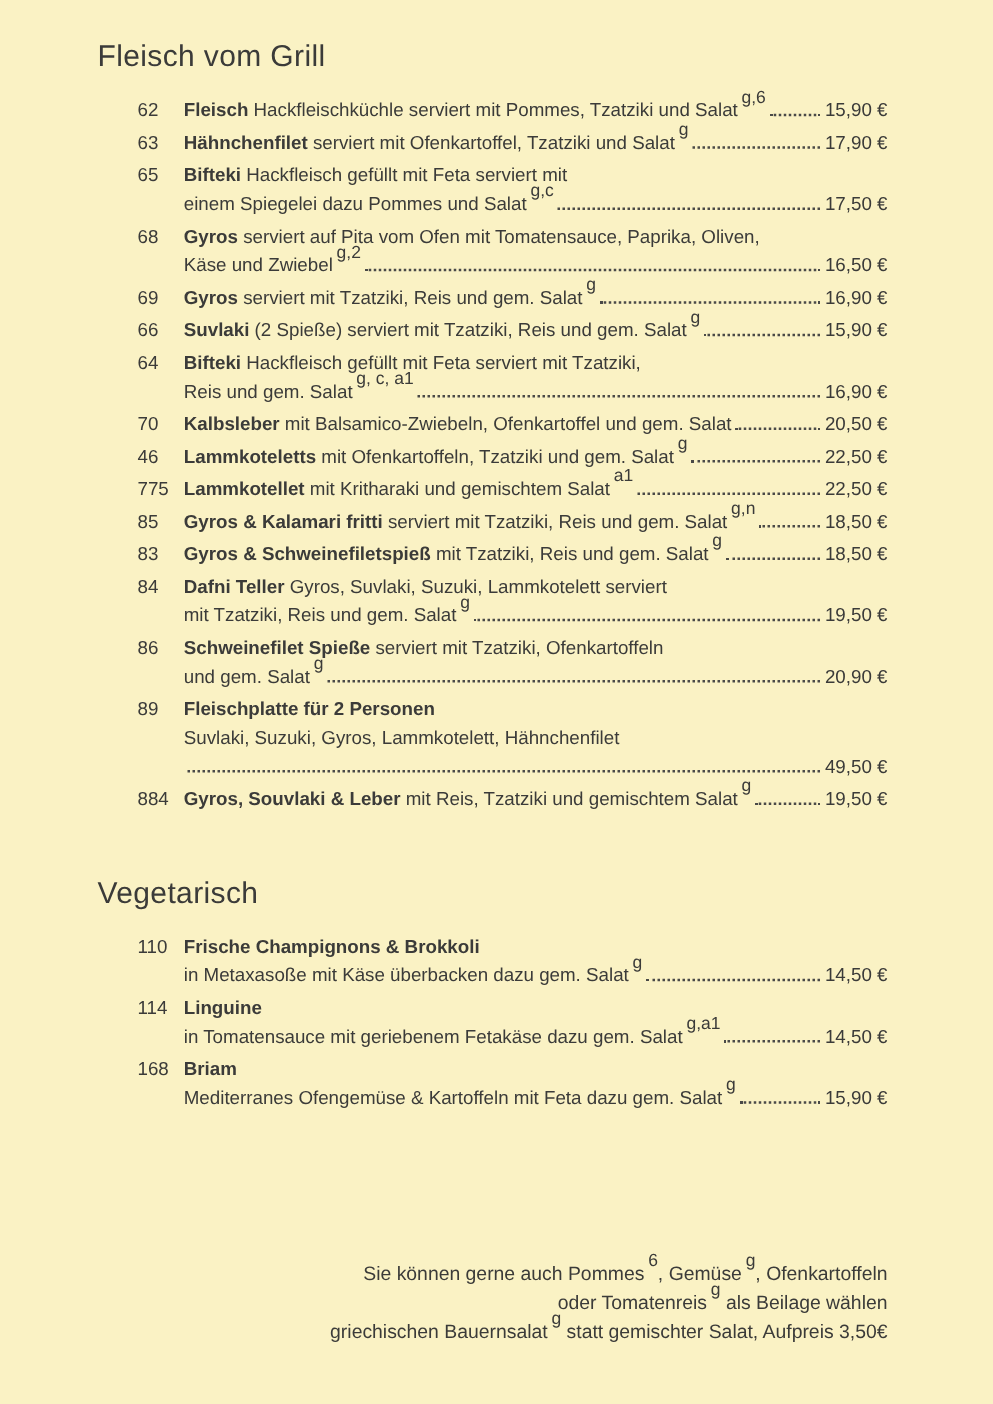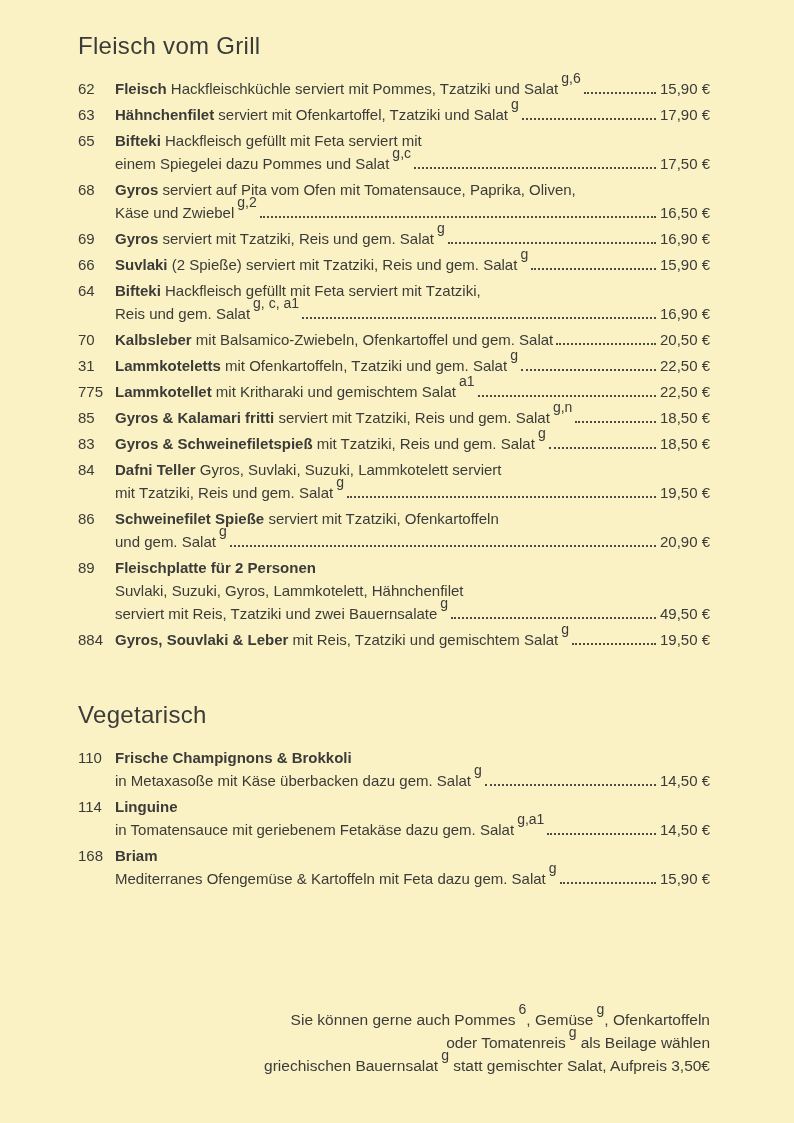--- a/index.html
+++ b/index.html
@@ -19,21 +19,21 @@
   }
   h1.section-title {
     font-size: 24px;
     font-weight: 400;
     letter-spacing: 0.3px;
     margin: 0 0 17px 0;
     color: #3b3b39;
   }
   .section { margin: 0; }
   .section + .section { margin-top: 50px; }
-  .items { font-size: 15px; line-height: 23px; }
+  .items { font-size: 15px; line-height: 23px; margin-left: 32px; }
   .item { display: flex; margin-bottom: 3px; }
   .num { flex: 0 0 37px; }
   .content { flex: 1 1 auto; min-width: 0; }
   .line { display: flex; align-items: baseline; }
   .txt { white-space: nowrap; }
   .txt b { font-weight: 700; }
   sup.allergen {
     font-size: 14px;
     line-height: 0;
     position: relative;
@@ -146,21 +146,21 @@
           <div class="num">70</div>
           <div class="content">
             <div class="line">
               <span class="txt"><b>Kalbsleber</b><span> mit Balsamico-Zwiebeln, Ofenkartoffel und gem. Salat</span></span>
               <span class="leader"></span>
               <span class="price">20,50 €</span>
             </div>
           </div>
         </div>
         <div class="item">
-          <div class="num">31</div>
+          <div class="num">46</div>
           <div class="content">
             <div class="line">
               <span class="txt"><b>Lammkoteletts</b><span> mit Ofenkartoffeln, Tzatziki und gem. Salat</span><sup class="allergen">g</sup></span>
               <span class="leader"></span>
               <span class="price">22,50 €</span>
             </div>
           </div>
         </div>
         <div class="item">
           <div class="num">775</div>
@@ -221,21 +221,20 @@
         <div class="item">
           <div class="num">89</div>
           <div class="content">
             <div class="line">
               <span class="txt"><b>Fleischplatte für 2 Personen</b></span>
             </div>
             <div class="line">
               <span class="txt"><span>Suvlaki, Suzuki, Gyros, Lammkotelett, Hähnchenfilet</span></span>
             </div>
             <div class="line">
-              <span class="txt"><span>serviert mit Reis, Tzatziki und zwei Bauernsalate</span><sup class="allergen">g</sup></span>
               <span class="leader"></span>
               <span class="price">49,50 €</span>
             </div>
           </div>
         </div>
         <div class="item">
           <div class="num">884</div>
           <div class="content">
             <div class="line">
               <span class="txt"><b>Gyros, Souvlaki &amp; Leber</b><span> mit Reis, Tzatziki und gemischtem Salat</span><sup class="allergen">g</sup></span>

